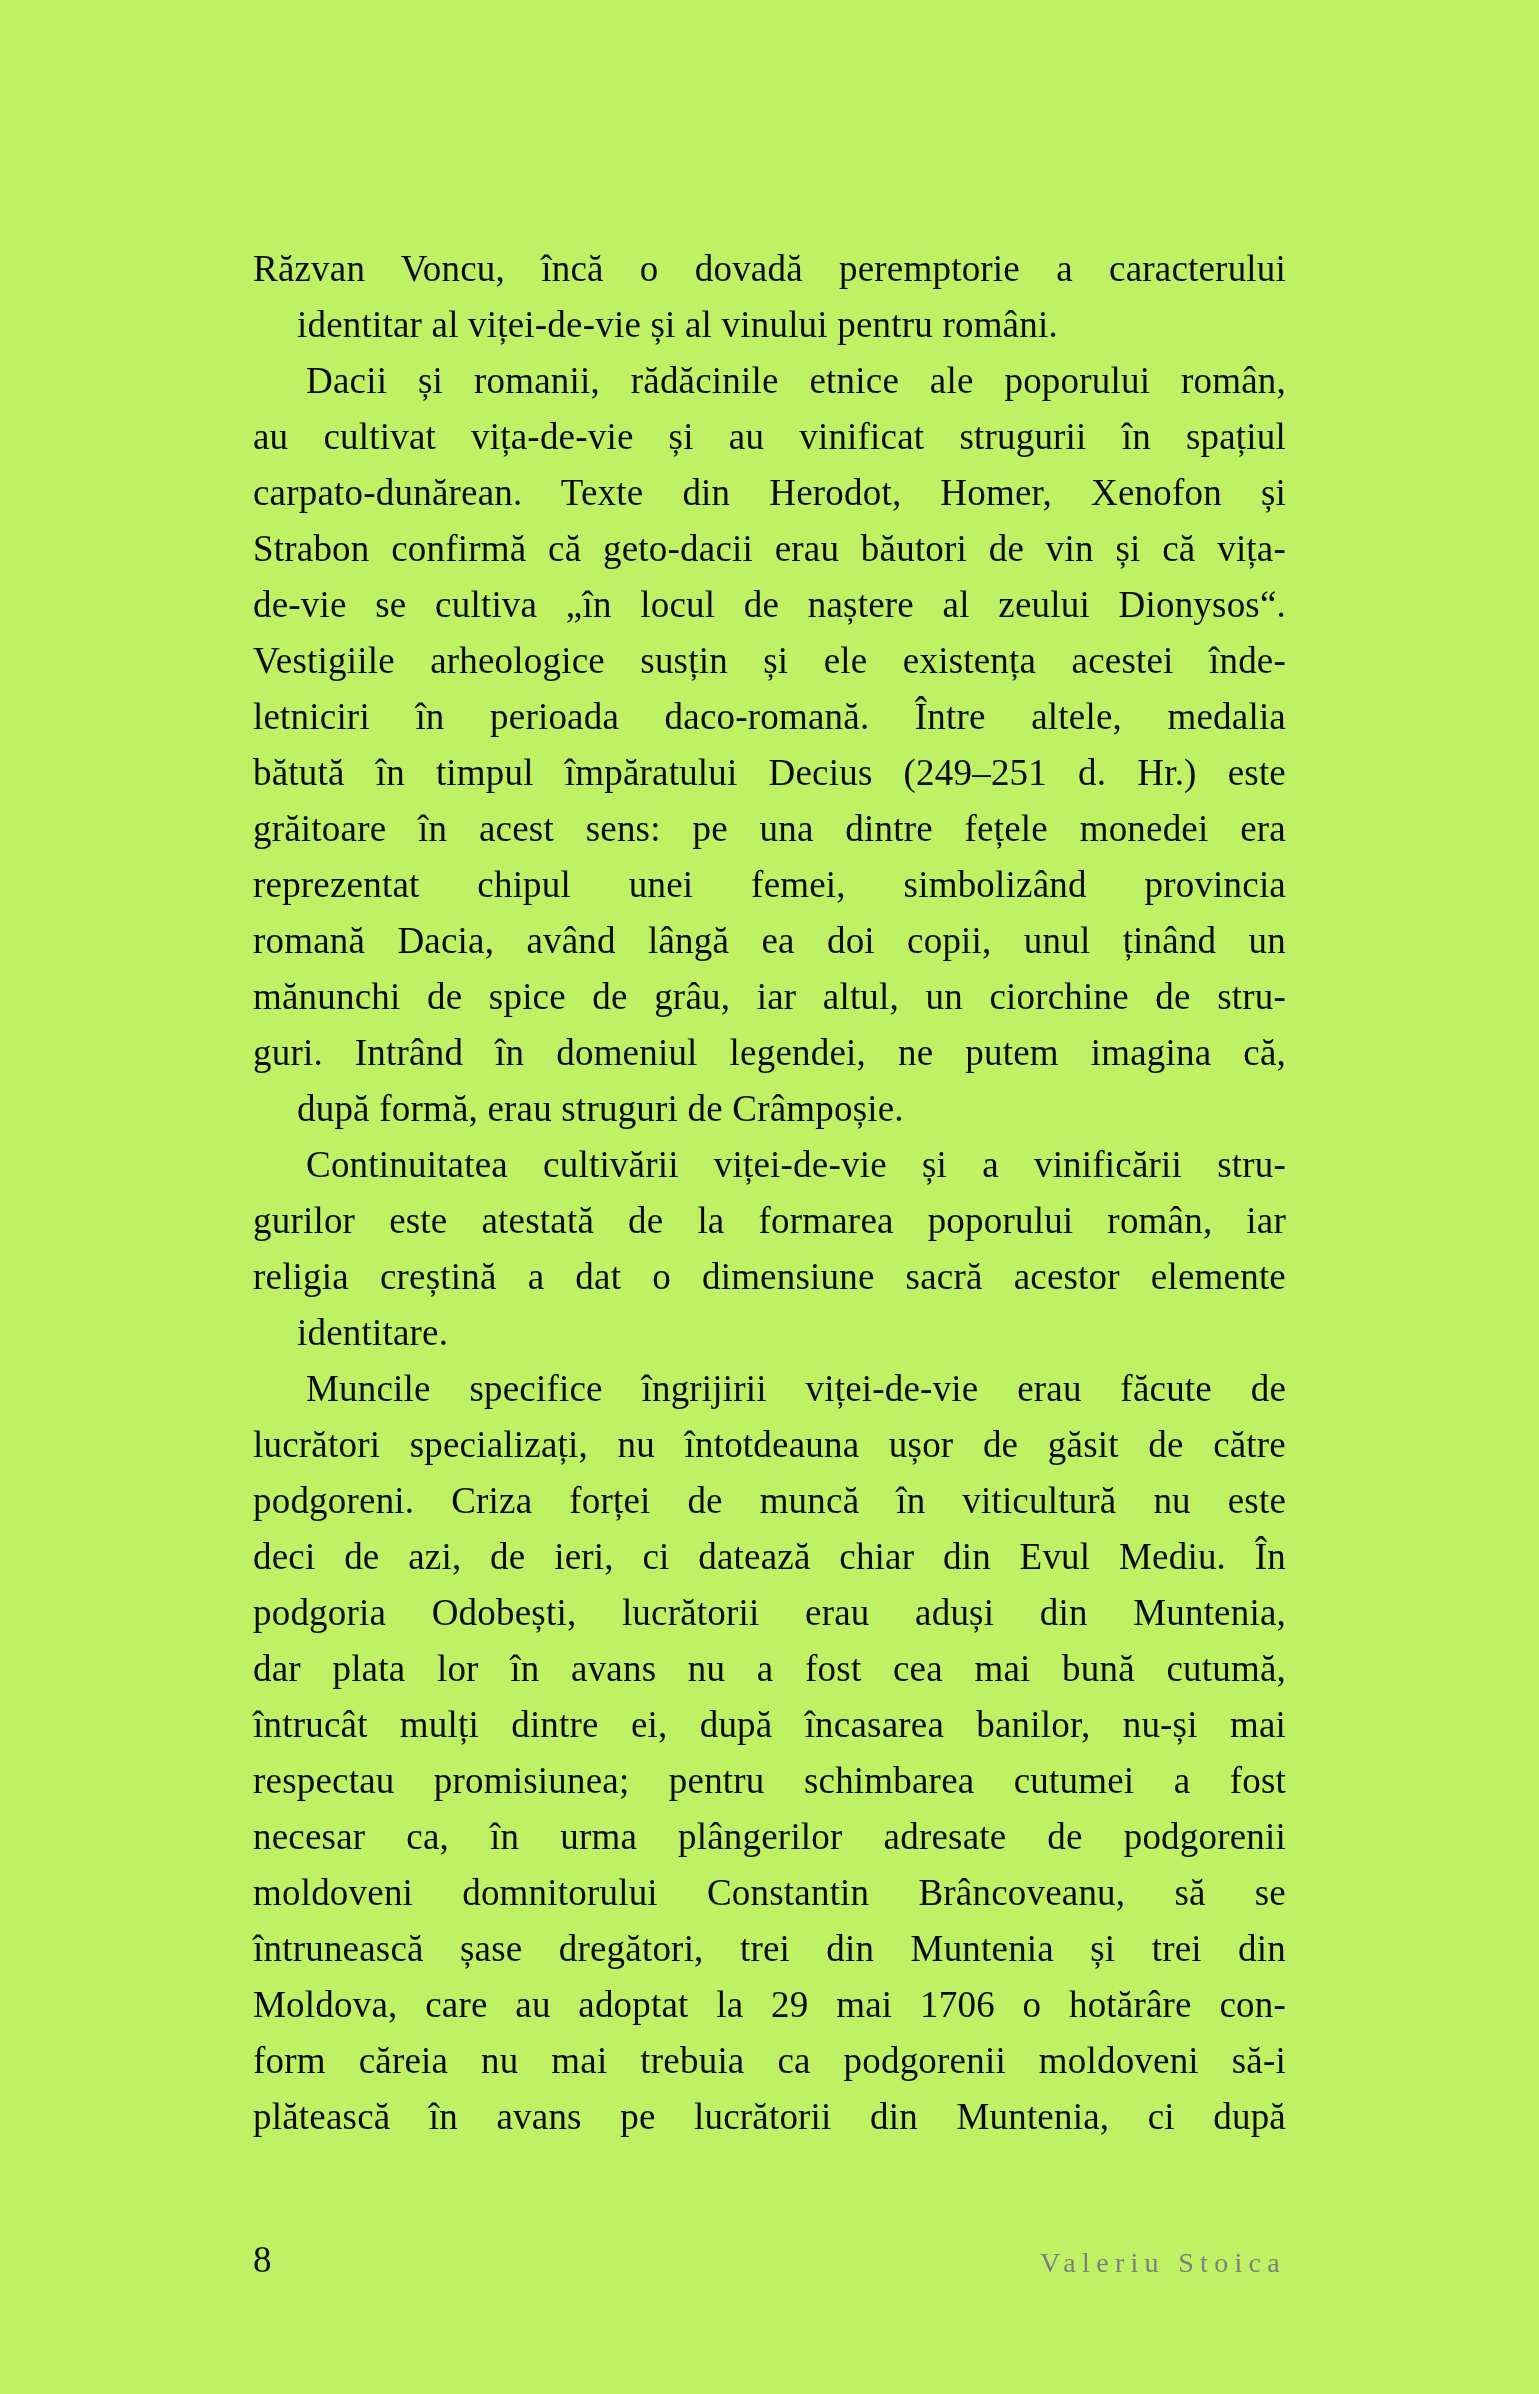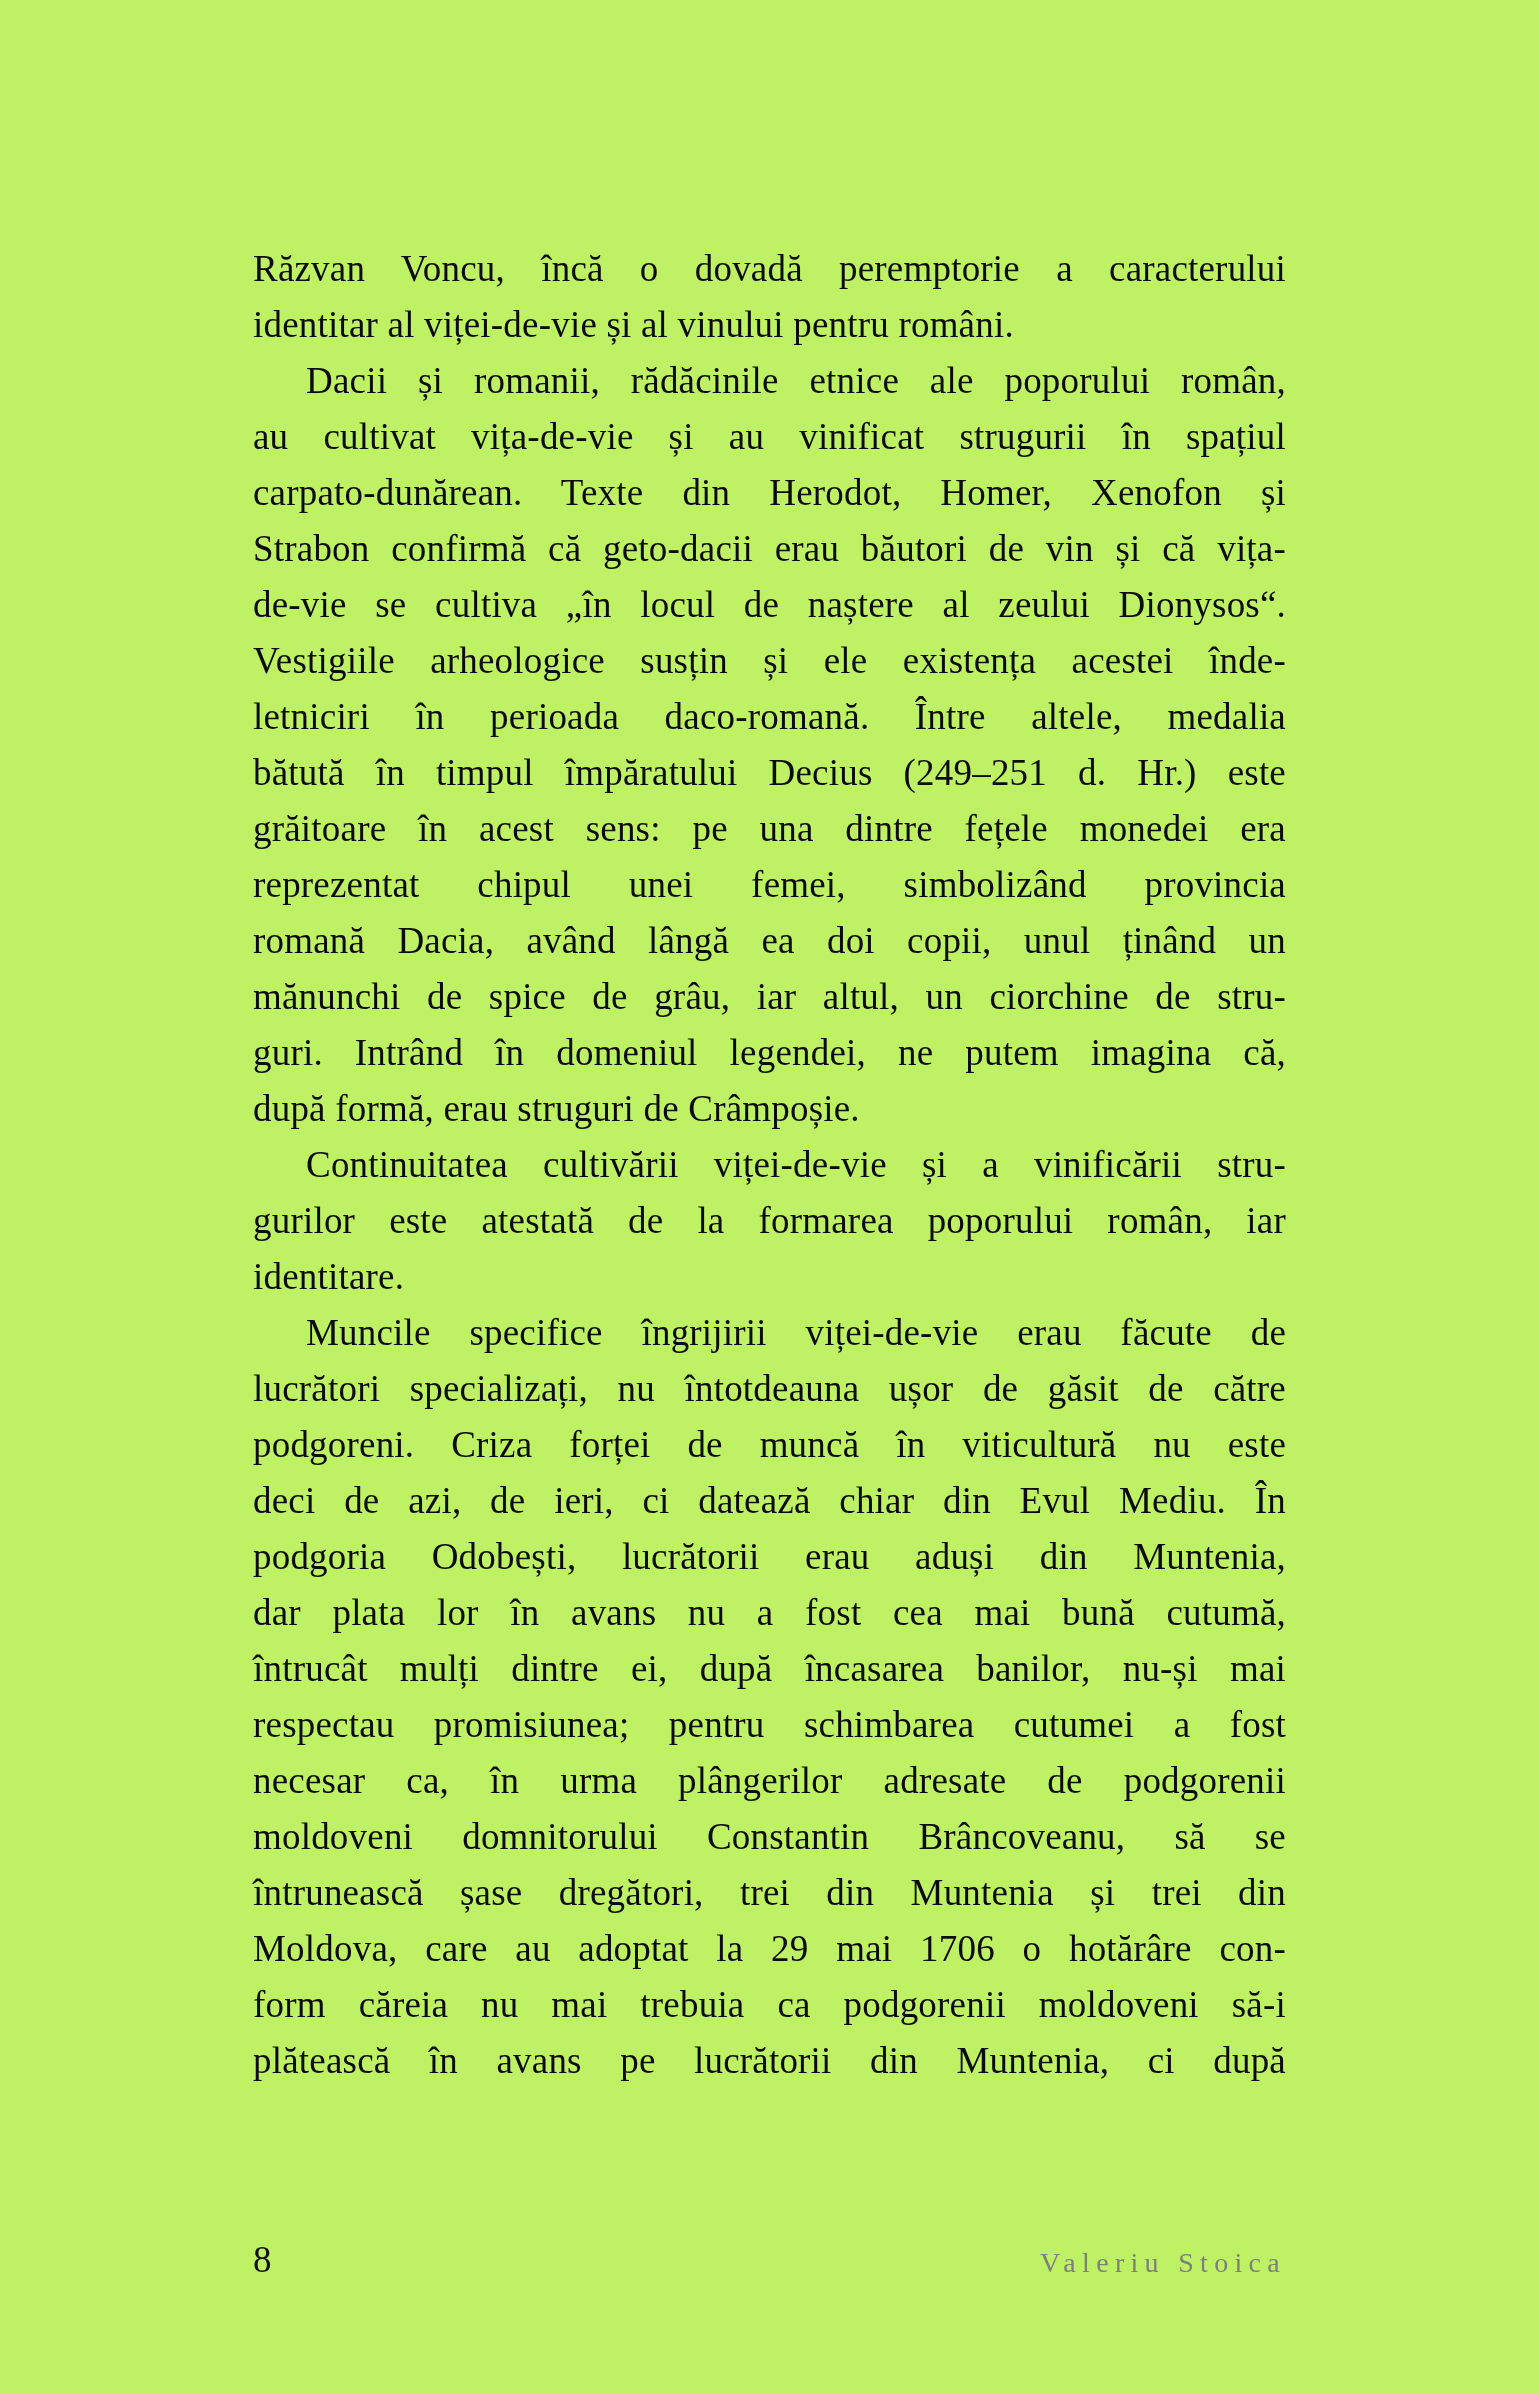--- a/index.html
+++ b/index.html
@@ -26,20 +26,21 @@
     line-height: 56px;
     color: #0b0b0b;
     text-align: justify;
     text-align-last: justify;
     white-space: normal;
     letter-spacing: 0.2px;
   }
   .line.end {
     text-align: center;
     text-align-last: left;
+    margin-left: 44px;
   }
   .line.indent {
     text-indent: 53px;
   }
   .footer {
     position: absolute;
     left: 253px;
     top: 2238px;
     width: 1033px;
     display: flex;
@@ -74,20 +75,21 @@
       <div class="line">letniciri în perioada daco-romană. Între altele, medalia</div>
       <div class="line">bătută în timpul împăratului Decius (249–251 d. Hr.) este</div>
       <div class="line">grăitoare în acest sens: pe una dintre fețele monedei era</div>
       <div class="line">reprezentat chipul unei femei, simbolizând provincia</div>
       <div class="line">romană Dacia, având lângă ea doi copii, unul ținând un</div>
       <div class="line">mănunchi de spice de grâu, iar altul, un ciorchine de stru-</div>
       <div class="line">guri. Intrând în domeniul legendei, ne putem imagina că,</div>
       <div class="line end">după formă, erau struguri de Crâmpoșie.</div>
       <div class="line indent">Continuitatea cultivării viței-de-vie și a vinificării stru-</div>
       <div class="line">gurilor este atestată de la formarea poporului român, iar</div>
+      <div class="line">religia creștină a dat o dimensiune sacră acestor elemente</div>
       <div class="line end">identitare.</div>
       <div class="line indent">Muncile specifice îngrijirii viței-de-vie erau făcute de</div>
       <div class="line">lucrători specializați, nu întotdeauna ușor de găsit de către</div>
       <div class="line">podgoreni. Criza forței de muncă în viticultură nu este</div>
       <div class="line">deci de azi, de ieri, ci datează chiar din Evul Mediu. În</div>
       <div class="line">podgoria Odobești, lucrătorii erau aduși din Muntenia,</div>
       <div class="line">dar plata lor în avans nu a fost cea mai bună cutumă,</div>
       <div class="line">întrucât mulți dintre ei, după încasarea banilor, nu-și mai</div>
       <div class="line">respectau promisiunea; pentru schimbarea cutumei a fost</div>
       <div class="line">necesar ca, în urma plângerilor adresate de podgorenii</div>

